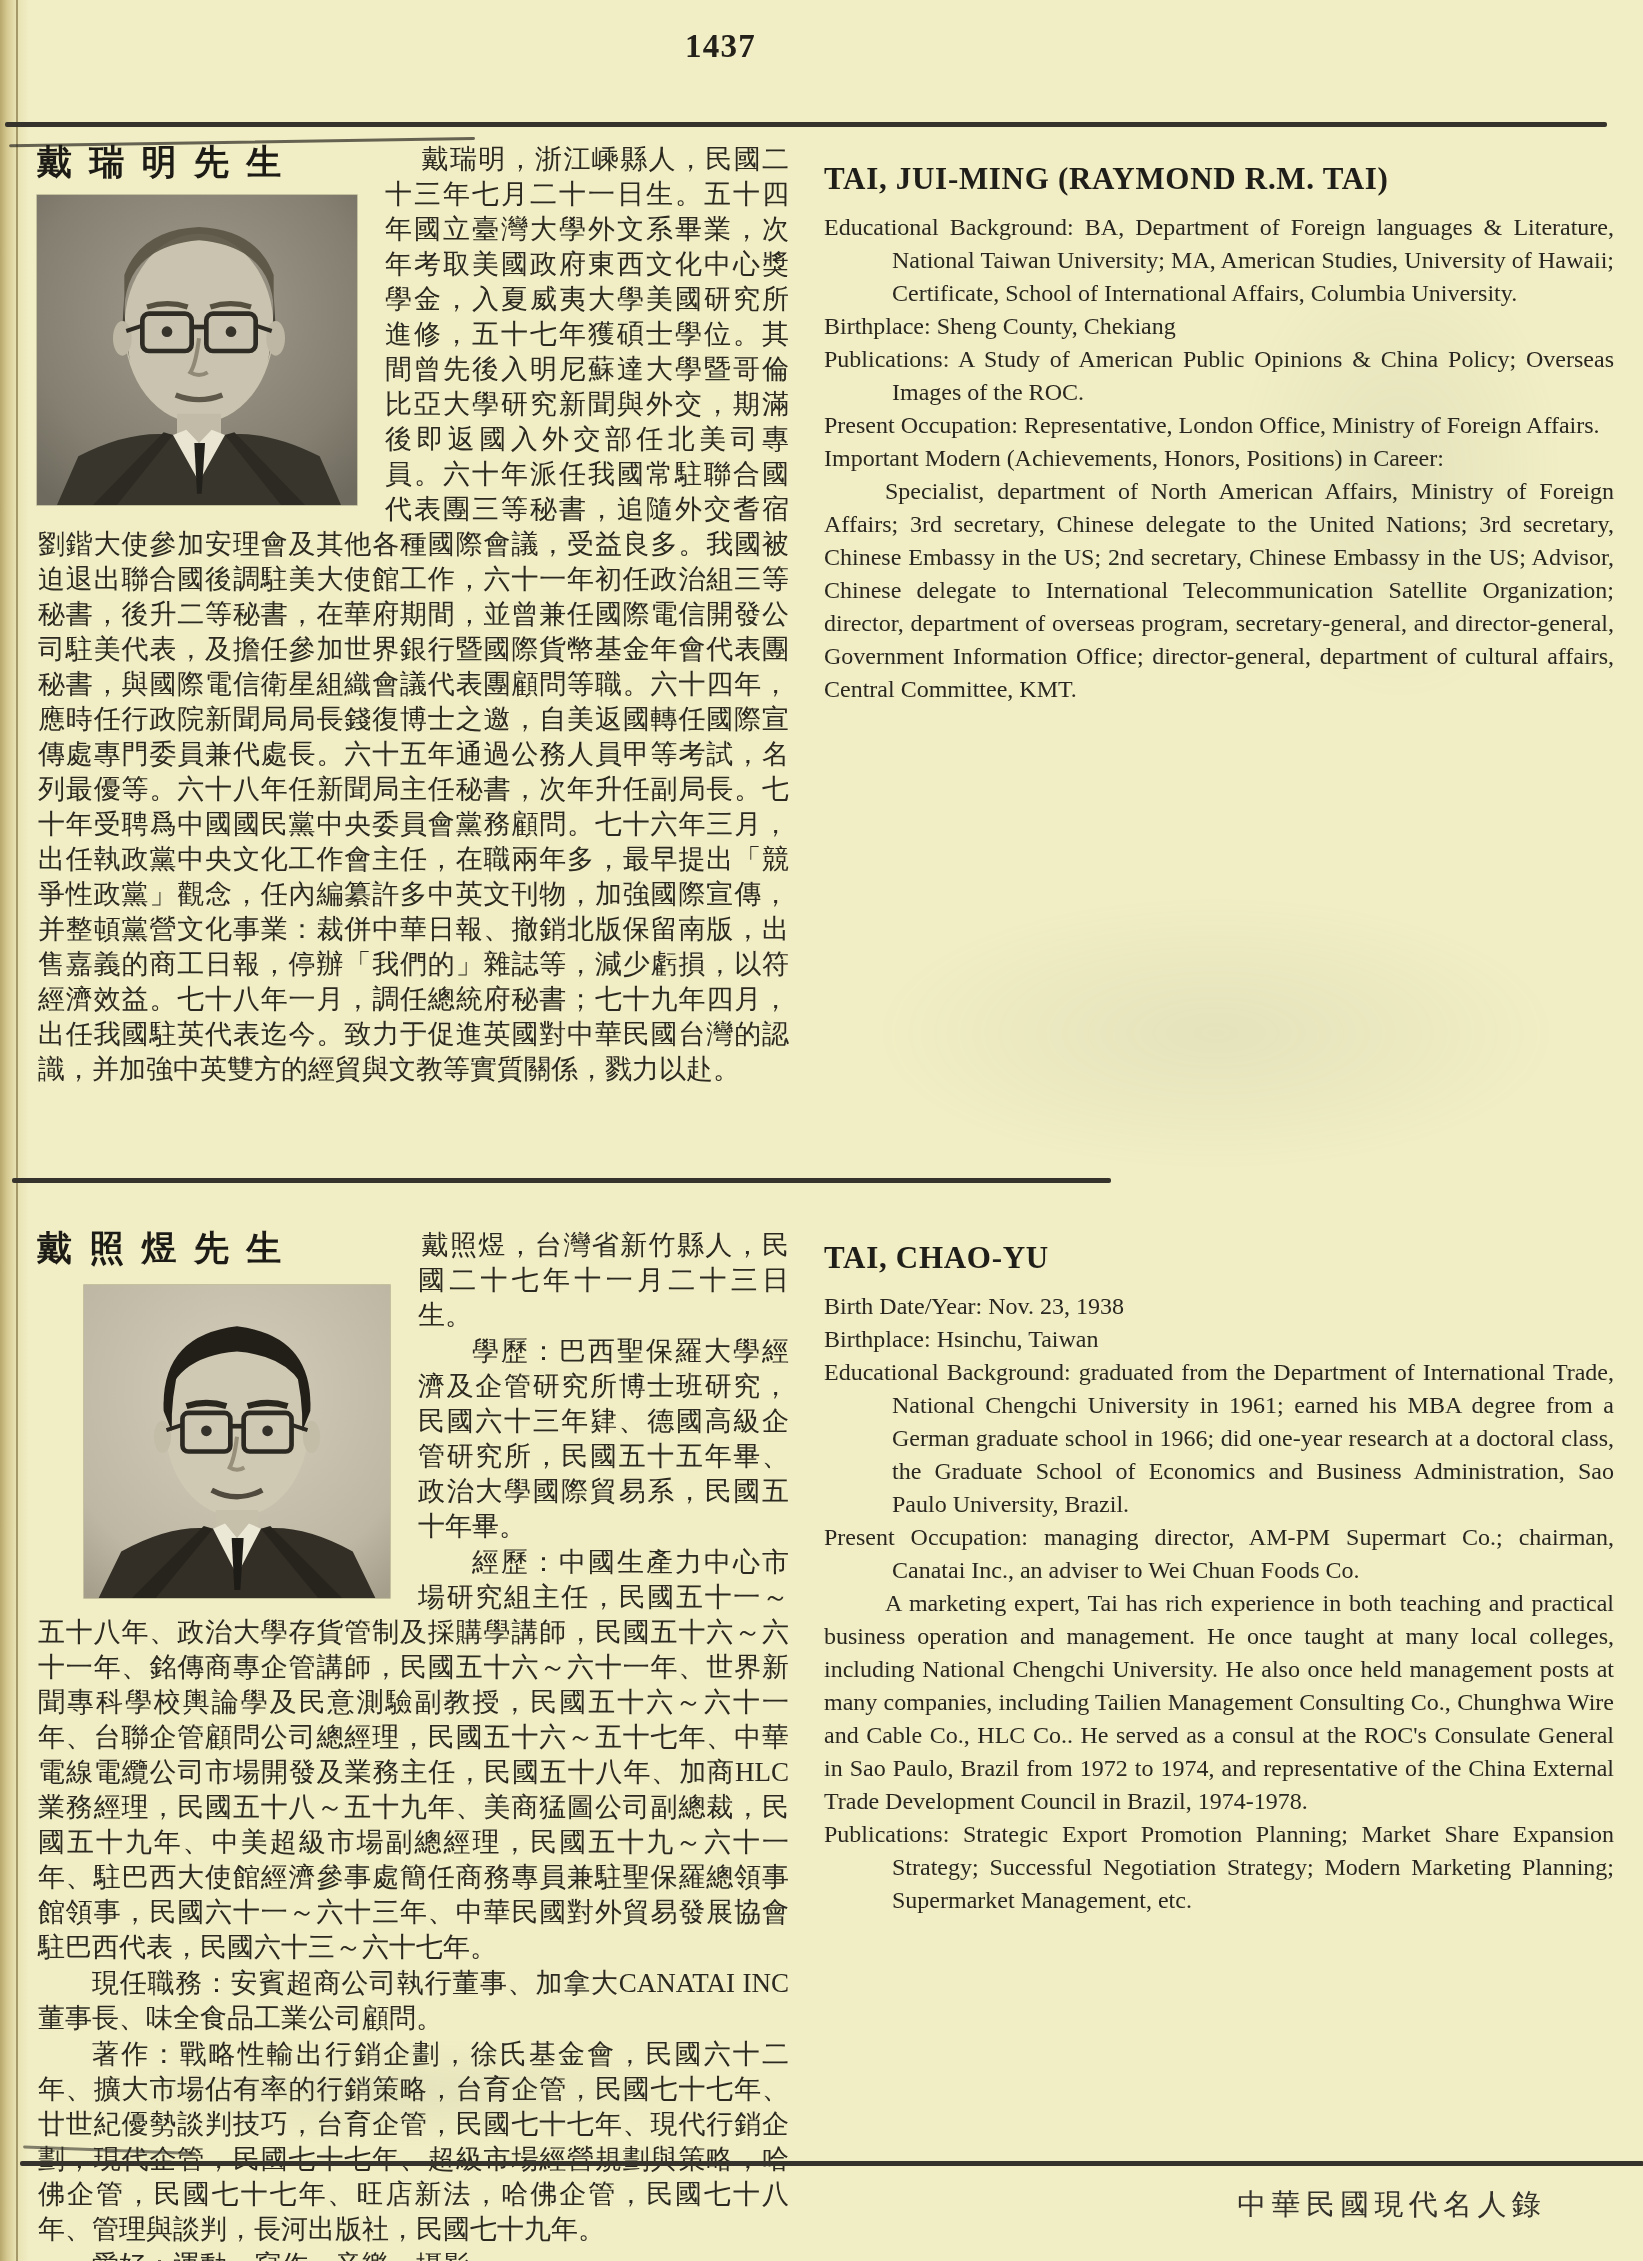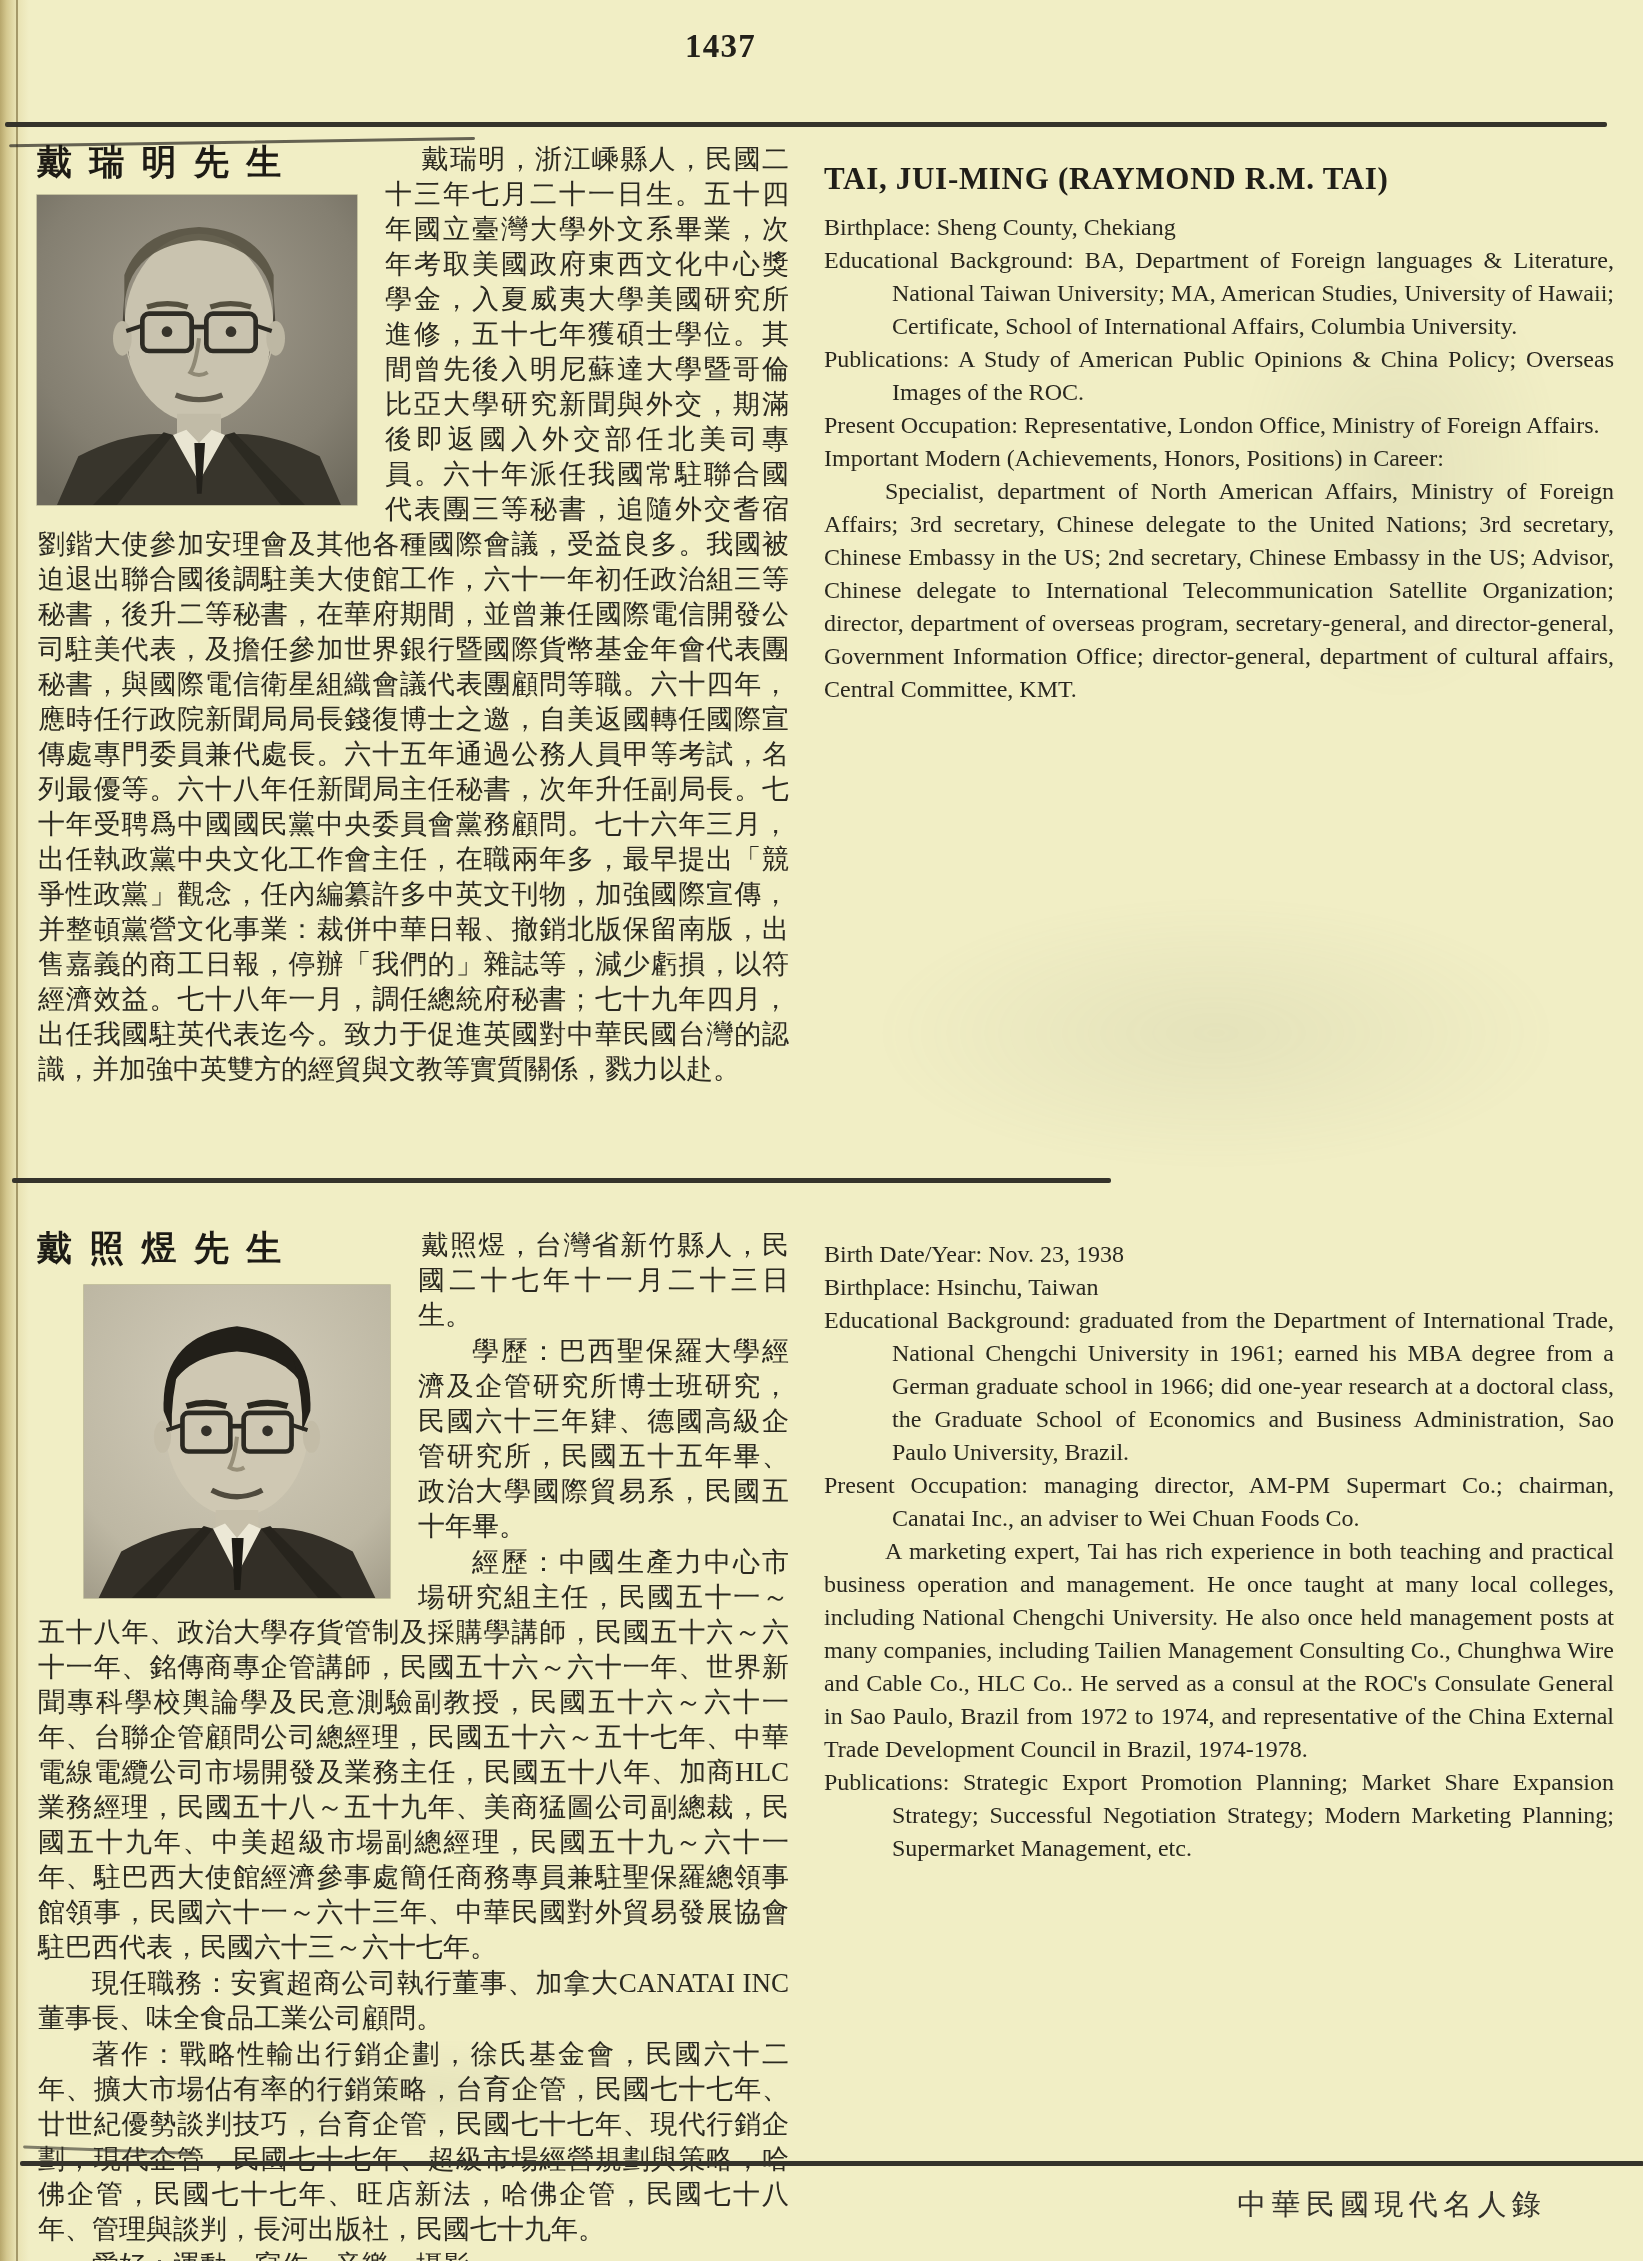--- a/index.html
+++ b/index.html
@@ -120,22 +120,22 @@
         <path d="M236,372 L252,372 L247,448 L240,448 Z" fill="#23211b"></path>
         <path d="M120,465 L204,360 L190,356 L84,465 Z" fill="#2c2a22"></path>
         <path d="M366,465 L282,360 L296,356 L402,465 Z" fill="#2c2a22"></path>
       </svg>
     </div>
     <p class="zh-body">戴瑞明，浙江嵊縣人，民國二十三年七月二十一日生。五十四年國立臺灣大學外文系畢業，次年考取美國政府東西文化中心獎學金，入夏威夷大學美國研究所進修，五十七年獲碩士學位。其間曾先後入明尼蘇達大學暨哥倫比亞大學研究新聞與外交，期滿後即返國入外交部任北美司專員。六十年派任我國常駐聯合國代表團三等秘書，追隨外交耆宿劉鍇大使參加安理會及其他各種國際會議，受益良多。我國被迫退出聯合國後調駐美大使館工作，六十一年初任政治組三等秘書，後升二等秘書，在華府期間，並曾兼任國際電信開發公司駐美代表，及擔任參加世界銀行暨國際貨幣基金年會代表團秘書，與國際電信衛星組織會議代表團顧問等職。六十四年，應時任行政院新聞局局長錢復博士之邀，自美返國轉任國際宣傳處專門委員兼代處長。六十五年通過公務人員甲等考試，名列最優等。六十八年任新聞局主任秘書，次年升任副局長。七十年受聘爲中國國民黨中央委員會黨務顧問。七十六年三月，出任執政黨中央文化工作會主任，在職兩年多，最早提出「競爭性政黨」觀念，任內編纂許多中英文刊物，加強國際宣傳，并整頓黨營文化事業：裁併中華日報、撤銷北版保留南版，出售嘉義的商工日報，停辦「我們的」雜誌等，減少虧損，以符經濟效益。七十八年一月，調任總統府秘書；七十九年四月，出任我國駐英代表迄今。致力于促進英國對中華民國台灣的認識，并加強中英雙方的經貿與文教等實質關係，戮力以赴。</p>
   </section>
 
   <section class="en-col e1">
     <h2 class="en-name">TAI, JUI-MING (RAYMOND R.M. TAI)</h2>
+    <p class="f">Educational Background: BA, Department of Foreign languages &amp; Literature, National Taiwan University; MA, American Studies, University of Hawaii; Certificate, School of International Affairs, Columbia University.</p>
     <p class="f">Birthplace: Sheng County, Chekiang</p>
-    <p class="f">Educational Background: BA, Department of Foreign languages &amp; Literature, National Taiwan University; MA, American Studies, University of Hawaii; Certificate, School of International Affairs, Columbia University.</p>
     <p class="f">Publications: A Study of American Public Opinions &amp; China Policy; Overseas Images of the ROC.</p>
     <p class="f">Present Occupation: Representative, London Office, Ministry of Foreign Affairs.</p>
     <p class="fp">Important Modern (Achievements, Honors, Positions) in Career:</p>
     <p class="fi">Specialist, department of North American Affairs, Ministry of Foreign Affairs; 3rd secretary, Chinese delegate to the United Nations; 3rd secretary, Chinese Embassy in the US; 2nd secretary, Chinese Embassy in the US; Advisor, Chinese delegate to International Telecommunication Satellite Organization; director, department of overseas program, secretary-general, and director-general, Government Information Office; director-general, department of cultural affairs, Central Committee, KMT.</p>
   </section>
 
   <div class="rule mid-rule"></div>
 
   <section class="zh-col e2">
     <h1 class="zh-name">戴照煜先生</h1>
@@ -176,20 +176,21 @@
     </div>
     <p class="zh-body">戴照煜，台灣省新竹縣人，民國二十七年十一月二十三日生。</p>
     <p class="zh-body">學歷：巴西聖保羅大學經濟及企管研究所博士班研究，民國六十三年肄、德國高級企管研究所，民國五十五年畢、政治大學國際貿易系，民國五十年畢。</p>
     <p class="zh-body">經歷：中國生產力中心市場研究組主任，民國五十一～五十八年、政治大學存貨管制及採購學講師，民國五十六～六十一年、銘傳商專企管講師，民國五十六～六十一年、世界新聞專科學校輿論學及民意測驗副教授，民國五十六～六十一年、台聯企管顧問公司總經理，民國五十六～五十七年、中華電線電纜公司市場開發及業務主任，民國五十八年、加商HLC業務經理，民國五十八～五十九年、美商猛圖公司副總裁，民國五十九年、中美超級市場副總經理，民國五十九～六十一年、駐巴西大使館經濟參事處簡任商務專員兼駐聖保羅總領事館領事，民國六十一～六十三年、中華民國對外貿易發展協會駐巴西代表，民國六十三～六十七年。</p>
     <p class="zh-body">現任職務：安賓超商公司執行董事、加拿大CANATAI INC董事長、味全食品工業公司顧問。</p>
     <p class="zh-body">著作：戰略性輸出行銷企劃，徐氏基金會，民國六十二年、擴大市場佔有率的行銷策略，台育企管，民國七十七年、廿世紀優勢談判技巧，台育企管，民國七十七年、現代行銷企劃，現代企管，民國七十七年、超級市場經營規劃與策略，哈佛企管，民國七十七年、旺店新法，哈佛企管，民國七十八年、管理與談判，長河出版社，民國七十九年。</p>
     <p class="zh-body">愛好：運動、寫作、音樂、攝影。</p>
   </section>
 
   <section class="en-col e2">
+    <h2 class="en-name">TAI, CHAO-YU</h2>
     <p class="f">Birth Date/Year: Nov. 23, 1938</p>
     <p class="f">Birthplace: Hsinchu, Taiwan</p>
     <p class="f">Educational Background: graduated from the Department of International Trade, National Chengchi University in 1961; earned his MBA degree from a German graduate school in 1966; did one-year research at a doctoral class, the Graduate School of Economics and Business Administration, Sao Paulo University, Brazil.</p>
     <p class="f">Present Occupation: managing director, AM-PM Supermart Co.; chairman, Canatai Inc., an adviser to Wei Chuan Foods Co.</p>
     <p class="fi">A marketing expert, Tai has rich experience in both teaching and practical business operation and management. He once taught at many local colleges, including National Chengchi University. He also once held management posts at many companies, including Tailien Management Consulting Co., Chunghwa Wire and Cable Co., HLC Co.. He served as a consul at the ROC's Consulate General in Sao Paulo, Brazil from 1972 to 1974, and representative of the China External Trade Development Council in Brazil, 1974-1978.</p>
     <p class="f">Publications: Strategic Export Promotion Planning; Market Share Expansion Strategy; Successful Negotiation Strategy; Modern Marketing Planning; Supermarket Management, etc.</p>
   </section>
 
   <div class="rule bottom-rule"></div>
   <div class="rule bottom-rule-artifact"></div>

